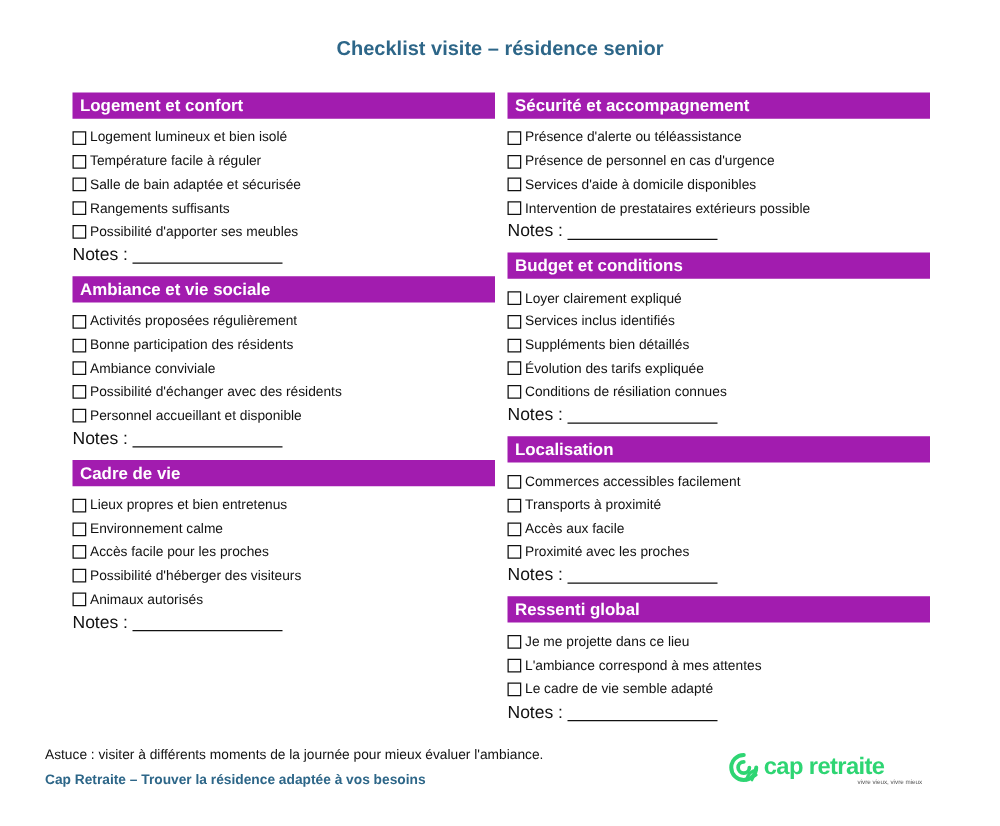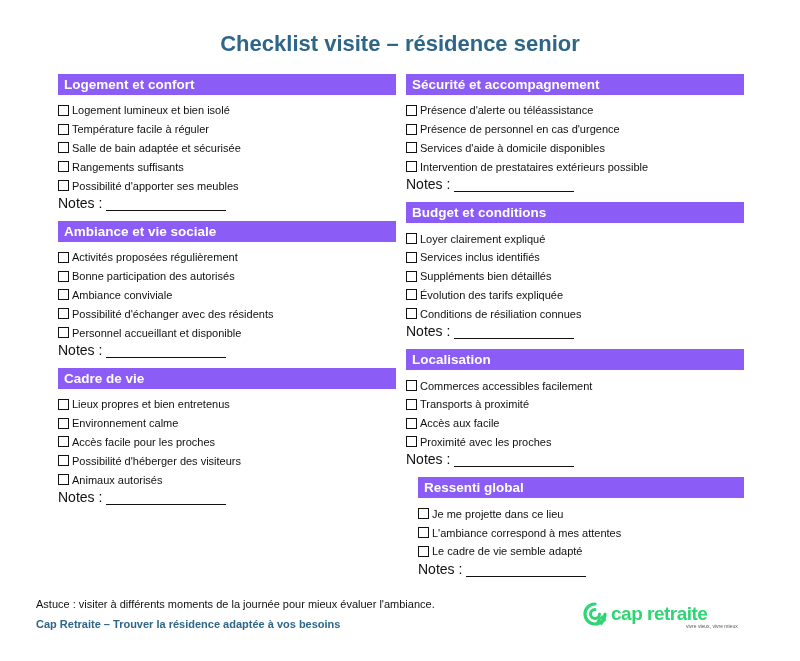--- a/index.html
+++ b/index.html
@@ -1,27 +1,27 @@
 <!DOCTYPE html>
 <html><head>
   <meta charset="utf-8">
   <style>
     * { box-sizing: border-box; margin: 0; padding: 0; }
     html, body { width: 800px; height: 661px; background: #ffffff; overflow: hidden; }
     body { font-family: "Liberation Sans", sans-serif; color: #111111; position: relative; }
     .title {
       position: absolute; left: 0; top: 31px; width: 800px; text-align: center;
-      font-size: 22px; font-weight: bold; color: #2d6688;
+      font-size: 16px; font-weight: bold; color: #2d6688;
     }
     .col { position: absolute; top: 74px; width: 338px; }
     .col.left { left: 58px; }
     .col.right { left: 406px; }
     .section { margin-bottom: 0; }
     .section-header {
-      height: 21px; background: #8b5cf6; color: #ffffff;
+      height: 21px; background: #a21caf; color: #ffffff;
       font-size: 13.5px; font-weight: bold; line-height: 21px; padding-left: 6px;
     }
     .items { padding-top: 6px; }
     .item {
       display: flex; align-items: center; height: 18.8px;
       font-size: 11px; color: #111111;
     }
     .cb {
       width: 11px; height: 11px; border: 1.3px solid #111111; margin-right: 3px; flex: none;
       background: #fff;
@@ -71,21 +71,21 @@
     </div>
     <div class="section" style="margin-top: 10px;">
       <div class="section-header">Ambiance et vie sociale</div>
       <div class="items">
         <div class="item">
           <span class="cb"></span>
           <span>Activités proposées régulièrement</span>
         </div>
         <div class="item">
           <span class="cb"></span>
-          <span>Bonne participation des autorisés</span>
+          <span>Bonne participation des résidents</span>
         </div>
         <div class="item">
           <span class="cb"></span>
           <span>Ambiance conviviale</span>
         </div>
         <div class="item">
           <span class="cb"></span>
           <span>Possibilité d'échanger avec des résidents</span>
         </div>
         <div class="item">
@@ -201,21 +201,21 @@
         <div class="item">
           <span class="cb"></span>
           <span>Proximité avec les proches</span>
         </div>
         <div class="notes">
           <span>Notes :</span>
           <span class="notes-line"></span>
         </div>
       </div>
     </div>
-    <div class="section" style="margin-top: 10px; margin-left: 12px;">
+    <div class="section" style="margin-top: 10px;">
       <div class="section-header">Ressenti global</div>
       <div class="items">
         <div class="item">
           <span class="cb"></span>
           <span>Je me projette dans ce lieu</span>
         </div>
         <div class="item">
           <span class="cb"></span>
           <span>L'ambiance correspond à mes attentes</span>
         </div>

